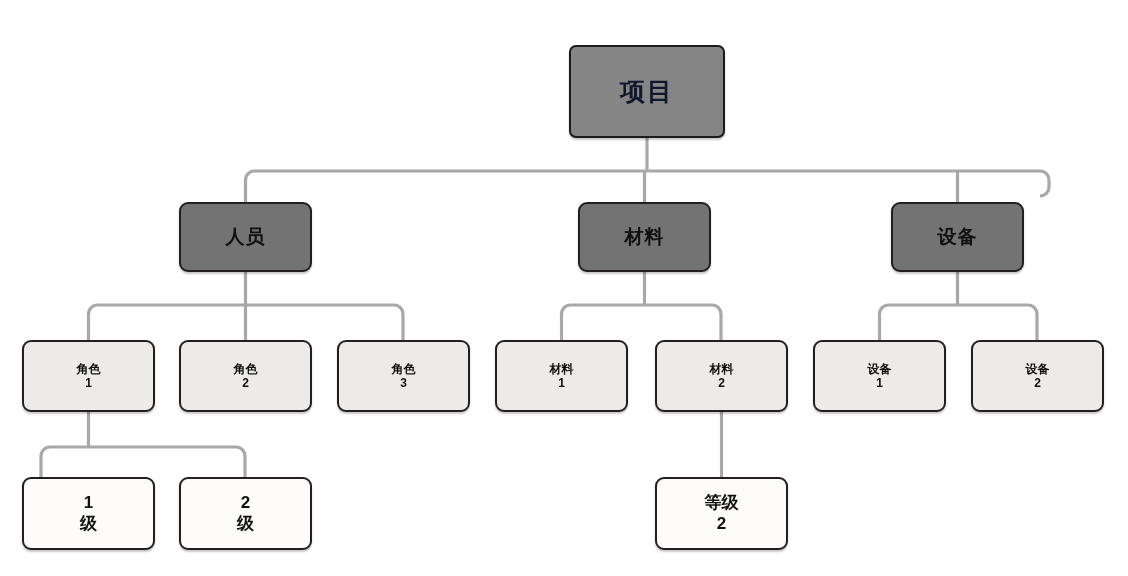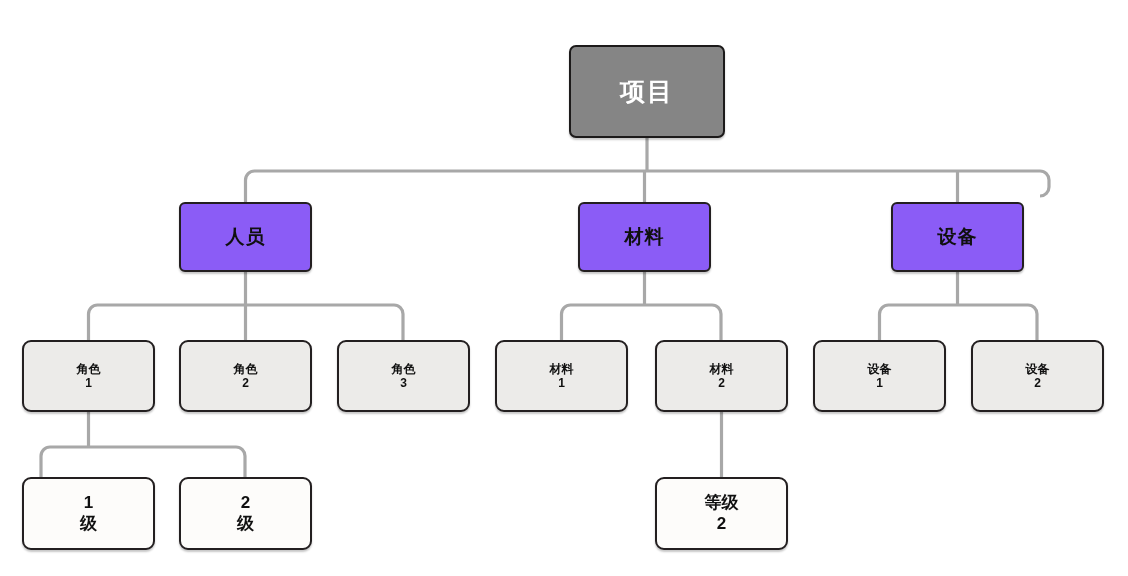--- a/index.html
+++ b/index.html
@@ -40,29 +40,28 @@
     line-height: 1.18;
     white-space: nowrap;
   }
   
   .lvl0 {
     background: #858585;
     border-color: #1c1a1a;
     border-radius: 7px;
   }
   .lvl0 .line {
-    color: #ffffff;
+    color: #0f172a;
     font-size: 25px;
     font-weight: bold;
     letter-spacing: 2px;
   }
   
   .lvl1 {
-    background: #8b5cf6;
-    border-radius: 6px;
+    background: #737373;
   }
   .lvl1 .line {
     color: #101010;
     font-size: 19px;
     font-weight: bold;
     letter-spacing: 1px;
   }
   
   .lvl2 {
     background: #ecebe9;

